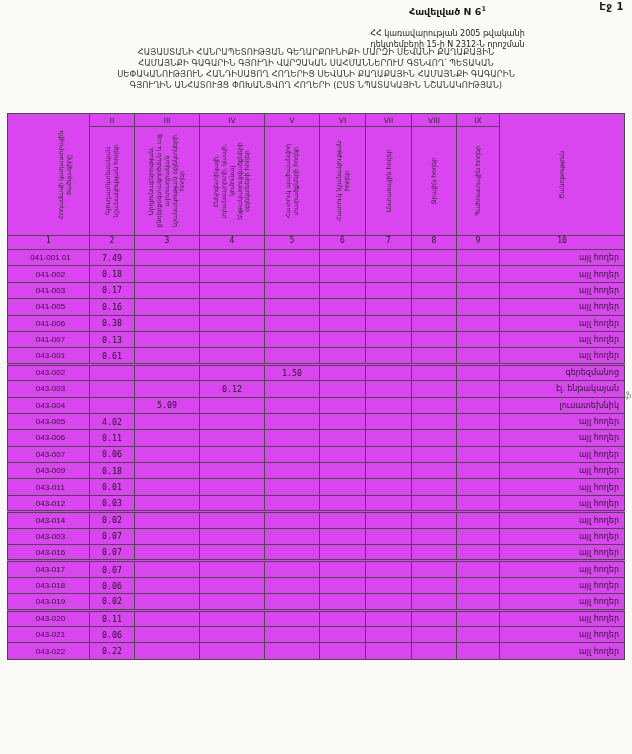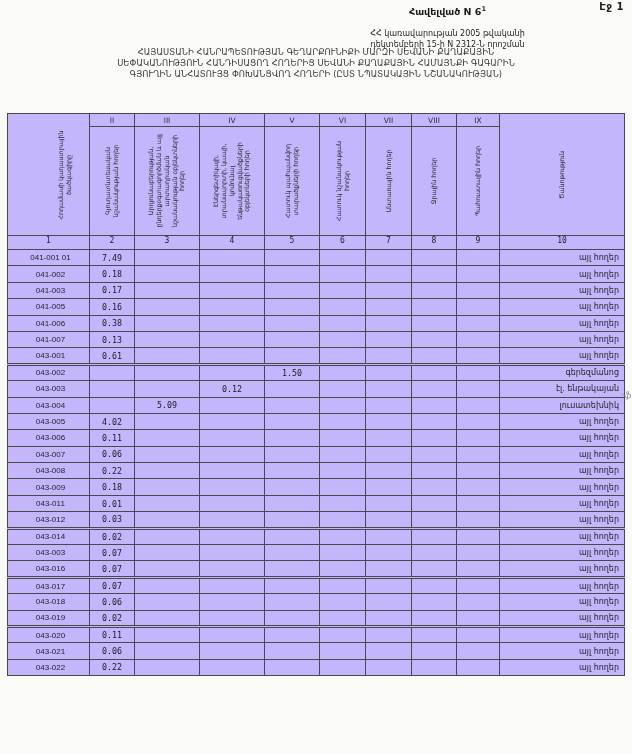--- a/index.html
+++ b/index.html
@@ -25,21 +25,21 @@
   .appendix .a2 { font-size: 8px; line-height: 1.35; color: #222; }
   .doc-title {
     position: absolute; top: 47px; left: 24px; width: 584px;
     text-align: center; font-size: 8.4px; line-height: 1.32;
     color: #3a3a3a; letter-spacing: .1px;
   }
   table {
     position: absolute; top: 113px; left: 7px;
     width: 617px;
     border-collapse: collapse; table-layout: fixed;
-    background: #c4b5fd;
+    background: #d946ef;
   }
   th, td { border: 1px solid #4a4a4a; padding: 0; }
   thead th { font-weight: normal; vertical-align: top; }
   .roman {
     height: 13px; line-height: 13px; font-size: 7.5px;
     text-align: center; border-bottom: 1px solid #4a4a4a; color: #2c2c2c;
   }
   .rotwrap { position: relative; height: 108px; overflow: hidden; }
   .rotwrap.tall { height: 121px; }
   .rot {
@@ -76,20 +76,21 @@
 <div class="page-num">Էջ 1</div>
 
 <div class="appendix">
   <div class="a1"><span>Հավելված N 6</span><sup>1</sup></div>
   <div class="a2">ՀՀ կառավարության 2005 թվականի</div>
   <div class="a2">դեկտեմբերի 15-ի N 2312-Ն որոշման</div>
 </div>
 
 <div class="doc-title">
   <div>ՀԱՅԱՍՏԱՆԻ ՀԱՆՐԱՊԵՏՈՒԹՅԱՆ ԳԵՂԱՐՔՈՒՆԻՔԻ ՄԱՐԶԻ ՍԵՎԱՆԻ ՔԱՂԱՔԱՅԻՆ</div>
+  <div>ՀԱՄԱՅՆՔԻ ԳԱԳԱՐԻՆ ԳՅՈՒՂԻ ՎԱՐՉԱԿԱՆ ՍԱՀՄԱՆՆԵՐՈՒՄ ԳՏՆՎՈՂ՝ ՊԵՏԱԿԱՆ</div>
   <div>ՍԵՓԱԿԱՆՈՒԹՅՈՒՆ ՀԱՆԴԻՍԱՑՈՂ ՀՈՂԵՐԻՑ ՍԵՎԱՆԻ ՔԱՂԱՔԱՅԻՆ ՀԱՄԱՅՆՔԻ ԳԱԳԱՐԻՆ</div>
   <div>ԳՅՈՒՂԻՆ ԱՆՀԱՏՈՒՅՑ ՓՈԽԱՆՑՎՈՂ ՀՈՂԵՐԻ (ԸՍՏ ՆՊԱՏԱԿԱՅԻՆ ՆՇԱՆԱԿՈՒԹՅԱՆ)</div>
 </div>
 
 <table>
   <colgroup>
       <col style="width: 82px;">
       <col style="width: 45px;">
       <col style="width: 65px;">
       <col style="width: 65px;">
@@ -325,32 +326,20 @@
         <td class="val"></td>
         <td class="val"></td>
         <td class="val"></td>
         <td class="val"></td>
         <td class="val"></td>
         <td class="val"></td>
         <td class="val"></td>
         <td class="note">այլ հողեր</td>
       </tr>
       <tr>
-        <td class="code">043-008</td>
-        <td class="val">0.22</td>
-        <td class="val"></td>
-        <td class="val"></td>
-        <td class="val"></td>
-        <td class="val"></td>
-        <td class="val"></td>
-        <td class="val"></td>
-        <td class="val"></td>
-        <td class="note">այլ հողեր</td>
-      </tr>
-      <tr>
         <td class="code">043-009</td>
         <td class="val">0.18</td>
         <td class="val"></td>
         <td class="val"></td>
         <td class="val"></td>
         <td class="val"></td>
         <td class="val"></td>
         <td class="val"></td>
         <td class="val"></td>
         <td class="note">այլ հողեր</td>

